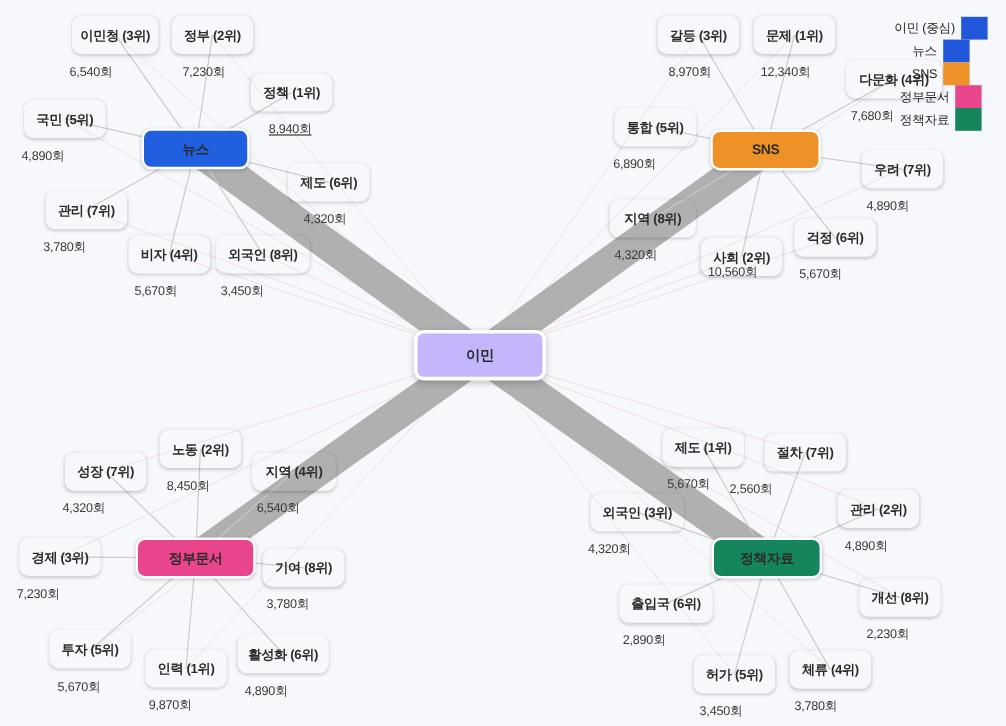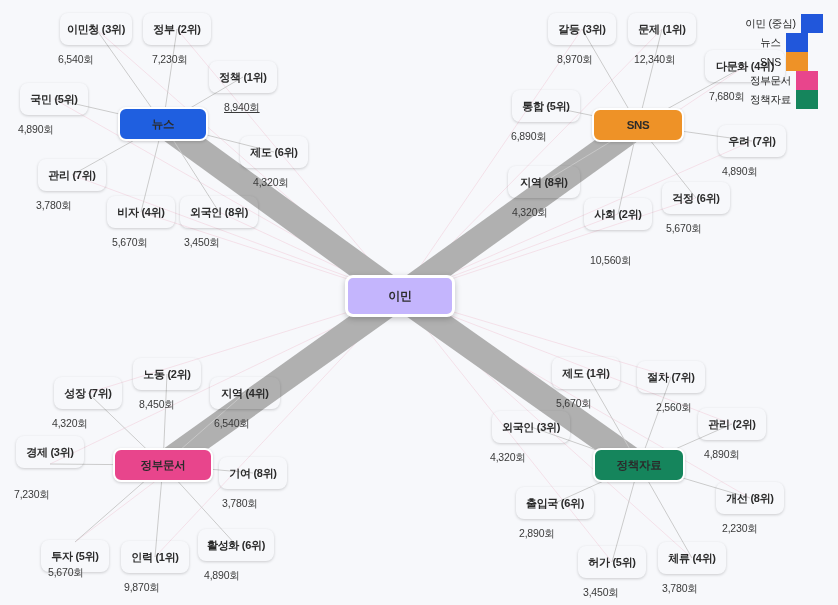--- a/index.html
+++ b/index.html
@@ -148,41 +148,41 @@
       <div class="count" style="left: 709px; top: 90px;">7,680회</div>
       <div class="node leaf" style="left: 512px; top: 90px; width: 68px; height: 32px;">통합 (5위)</div>
       <div class="count" style="left: 511px; top: 130px;">6,890회</div>
       <div class="node leaf" style="left: 718px; top: 125px; width: 68px; height: 32px;">우려 (7위)</div>
       <div class="count" style="left: 722px; top: 165px;">4,890회</div>
       <div class="node leaf" style="left: 508px; top: 166px; width: 72px; height: 32px;">지역 (8위)</div>
       <div class="count" style="left: 512px; top: 206px;">4,320회</div>
       <div class="node leaf" style="left: 662px; top: 182px; width: 68px; height: 32px;">걱정 (6위)</div>
       <div class="count" style="left: 666px; top: 222px;">5,670회</div>
       <div class="node leaf" style="left: 584px; top: 198px; width: 68px; height: 32px;">사회 (2위)</div>
-      <div class="count" style="left: 590px; top: 254px;">10,560회</div>
+      <div class="count" style="left: 590px; top: 220px;">10,560회</div>
       <div class="node leaf" style="left: 133px; top: 358px; width: 68px; height: 32px;">노동 (2위)</div>
       <div class="count" style="left: 139px; top: 398px;">8,450회</div>
       <div class="node leaf" style="left: 54px; top: 377px; width: 68px; height: 32px;">성장 (7위)</div>
       <div class="count" style="left: 52px; top: 417px;">4,320회</div>
       <div class="node leaf" style="left: 210px; top: 377px; width: 70px; height: 32px;">지역 (4위)</div>
       <div class="count" style="left: 214px; top: 417px;">6,540회</div>
-      <div class="node leaf" style="left: 16px; top: 436px; width: 68px; height: 32px;">경제 (3위)</div>
+      <div class="node leaf" style="left: 16px; top: 448px; width: 68px; height: 32px;">경제 (3위)</div>
       <div class="count" style="left: 14px; top: 488px;">7,230회</div>
       <div class="node leaf" style="left: 219px; top: 457px; width: 68px; height: 32px;">기여 (8위)</div>
       <div class="count" style="left: 222px; top: 497px;">3,780회</div>
-      <div class="node leaf" style="left: 41px; top: 540px; width: 68px; height: 32px;">투자 (5위)</div>
+      <div class="node leaf" style="left: 41px; top: 525px; width: 68px; height: 32px;">투자 (5위)</div>
       <div class="count" style="left: 48px; top: 566px;">5,670회</div>
       <div class="node leaf" style="left: 121px; top: 541px; width: 68px; height: 32px; text-align: right;">인력 (1위)</div>
       <div class="count" style="left: 124px; top: 581px;">9,870회</div>
       <div class="node leaf" style="left: 198px; top: 529px; width: 76px; height: 32px;">활성화 (6위)</div>
       <div class="count" style="left: 204px; top: 569px;">4,890회</div>
       <div class="node leaf" style="left: 552px; top: 357px; width: 68px; height: 32px;">제도 (1위)</div>
       <div class="count" style="left: 556px; top: 397px;">5,670회</div>
       <div class="node leaf" style="left: 637px; top: 361px; width: 68px; height: 32px;">절차 (7위)</div>
-      <div class="count" style="left: 656px; top: 401px;">2,560회</div>
+      <div class="count" style="left: 608px; top: 401px;">2,560회</div>
       <div class="node leaf" style="left: 698px; top: 408px; width: 68px; height: 32px;">관리 (2위)</div>
       <div class="count" style="left: 704px; top: 448px;">4,890회</div>
       <div class="node leaf" style="left: 492px; top: 411px; width: 78px; height: 32px;">외국인 (3위)</div>
       <div class="count" style="left: 490px; top: 451px;">4,320회</div>
       <div class="node leaf" style="left: 716px; top: 482px; width: 68px; height: 32px;">개선 (8위)</div>
       <div class="count" style="left: 722px; top: 522px;">2,230회</div>
       <div class="node leaf" style="left: 516px; top: 487px; width: 78px; height: 32px;">출입국 (6위)</div>
       <div class="count" style="left: 519px; top: 527px;">2,890회</div>
       <div class="node leaf" style="left: 578px; top: 546px; width: 68px; height: 32px;">허가 (5위)</div>
       <div class="count" style="left: 583px; top: 586px;">3,450회</div>

